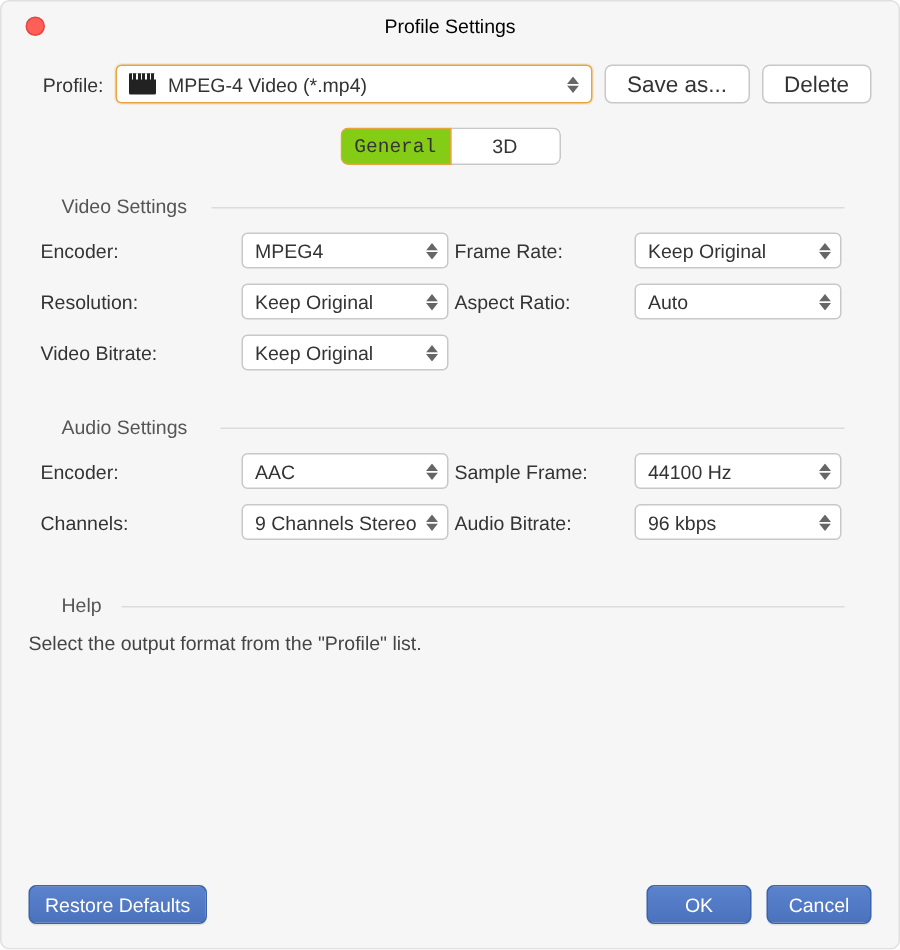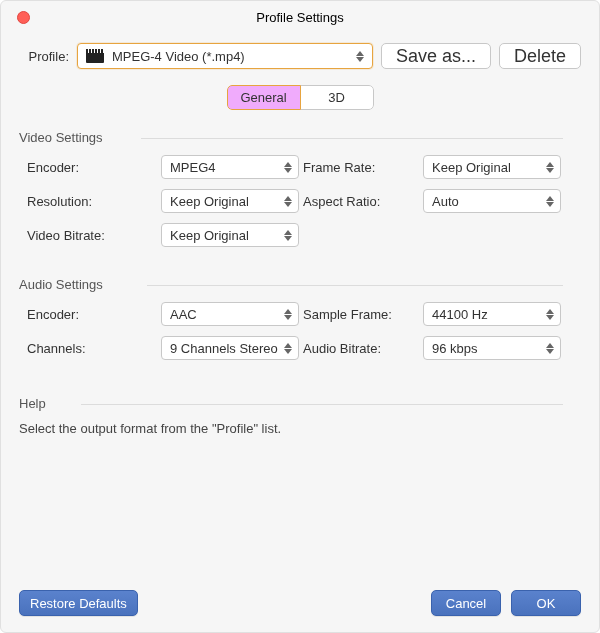--- a/index.html
+++ b/index.html
@@ -79,21 +79,21 @@
       gap: 1px;
       align-items: center;
     }
     .chevron svg { display: block; }
     .btn {
       height: 26px;
       background: #fff;
       border: 1px solid #c8c8c8;
       border-radius: 5px;
       padding: 12px 14px;
-      font-size: 18px;
+      font-size: 15px;
       color: #333;
       cursor: default;
       display: inline-flex;
       align-items: center;
       justify-content: center;
     }
     .seg {
       display: flex;
       justify-content: center;
       margin-bottom: 20px;
@@ -109,30 +109,32 @@
       background: #fff;
       border: 1px solid #c8c8c8;
       font-size: 13px;
       color: #333;
       display: flex;
       align-items: center;
       justify-content: center;
     }
     .seg-btn.active {
       border-color: #e7a43f;
-      background: #f0abfc;
+      background: #84cc16;
       position: relative;
       z-index: 1;
+      font-family: Liberation Mono, monospace;
     }
     .seg-btn:first-child { border-radius: 5px 0 0 5px; }
     .seg-btn:last-child { border-radius: 0 5px 5px 0; }
     .seg-btn + .seg-btn { margin-left: -1px; }
     .group-title {
       color: #555;
       font-size: 13px;
+      margin-left: 22px;
       margin-bottom: 10px;
       position: relative;
     }
     .group-line {
       height: 1px;
       background: #dcdcdc;
       position: absolute;
       top: 8px;
       left: 136px;
       right: 18px;
@@ -373,17 +375,17 @@
       <div class="group-title">Help</div>
       <div class="group-line group-line-h"></div>
     </div>
     <div class="help-text">Select the output format from the "Profile" list.</div>
 
   </div>
 
   <div class="footer">
     <button class="btn-footer btn-primary btn-restore">Restore Defaults</button>
     <span class="footer-spacer"></span>
+    <button class="btn-footer btn-primary">OK</button>
     <button class="btn-footer btn-primary">Cancel</button>
-    <button class="btn-footer btn-primary">OK</button>
   </div>
 
 </div>
 
 </body></html>

